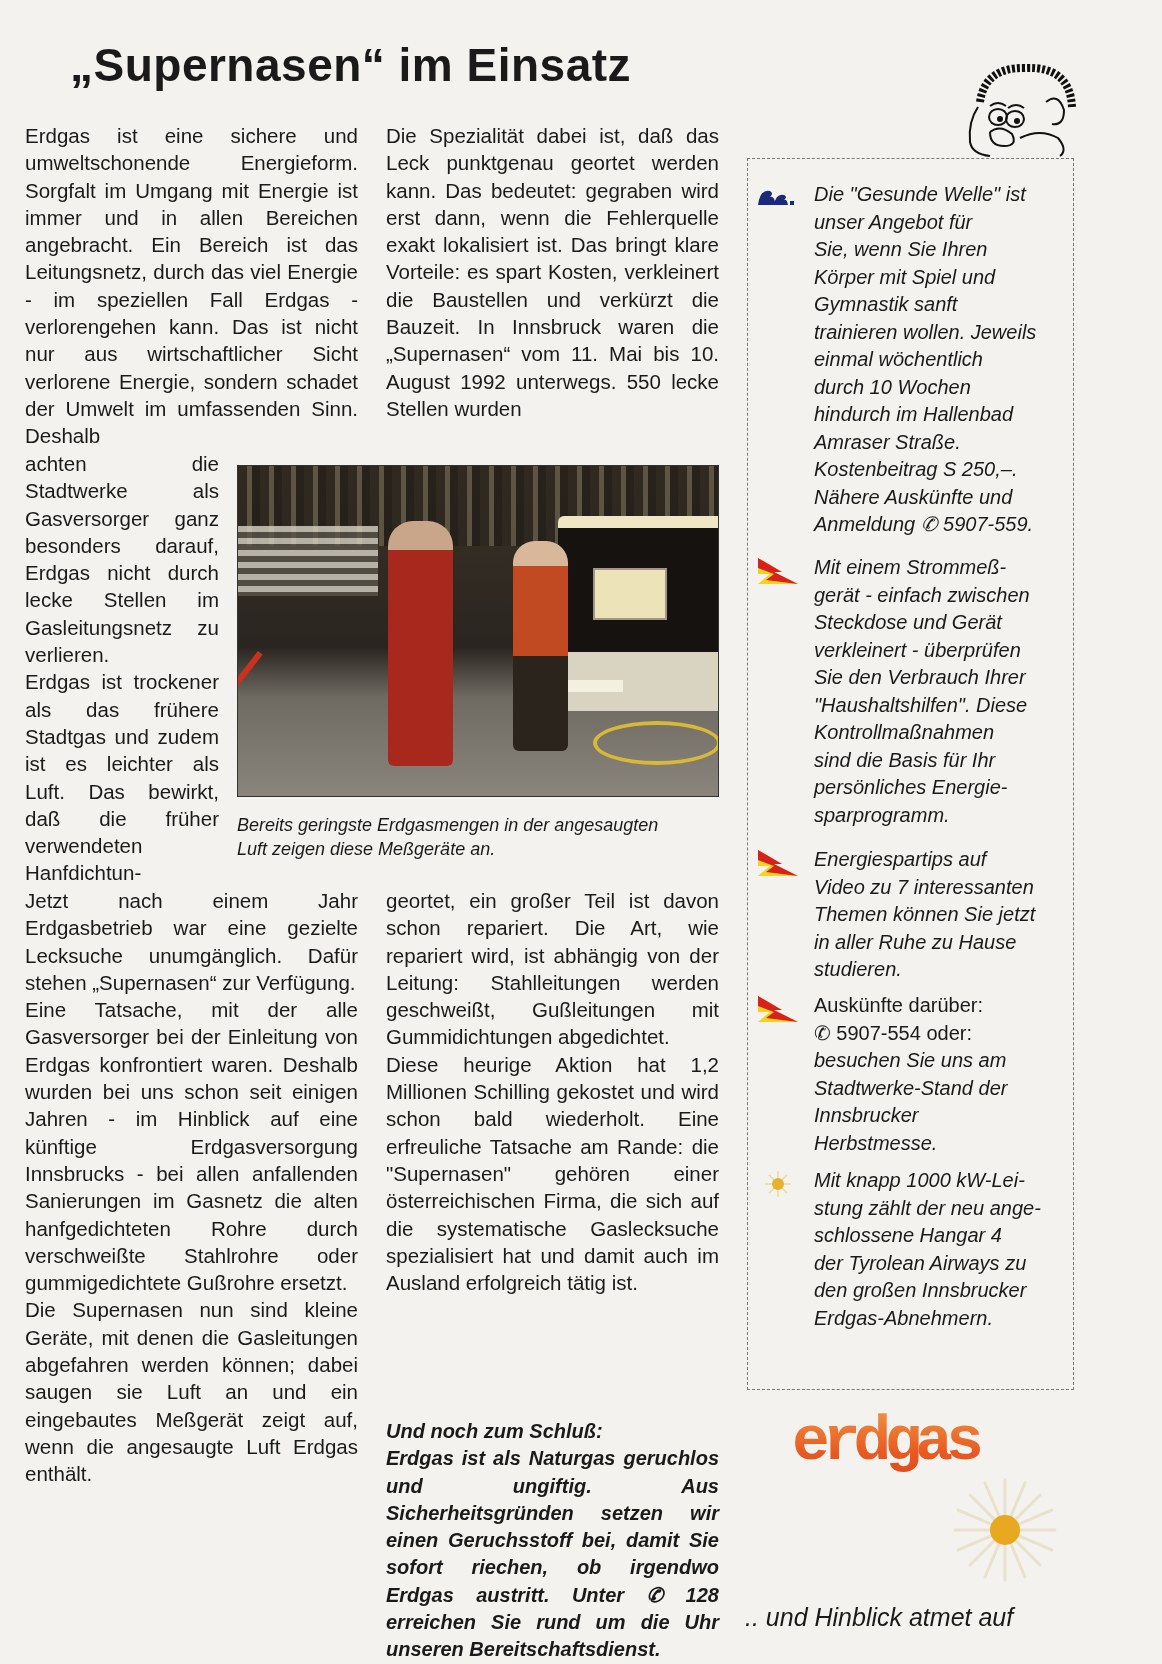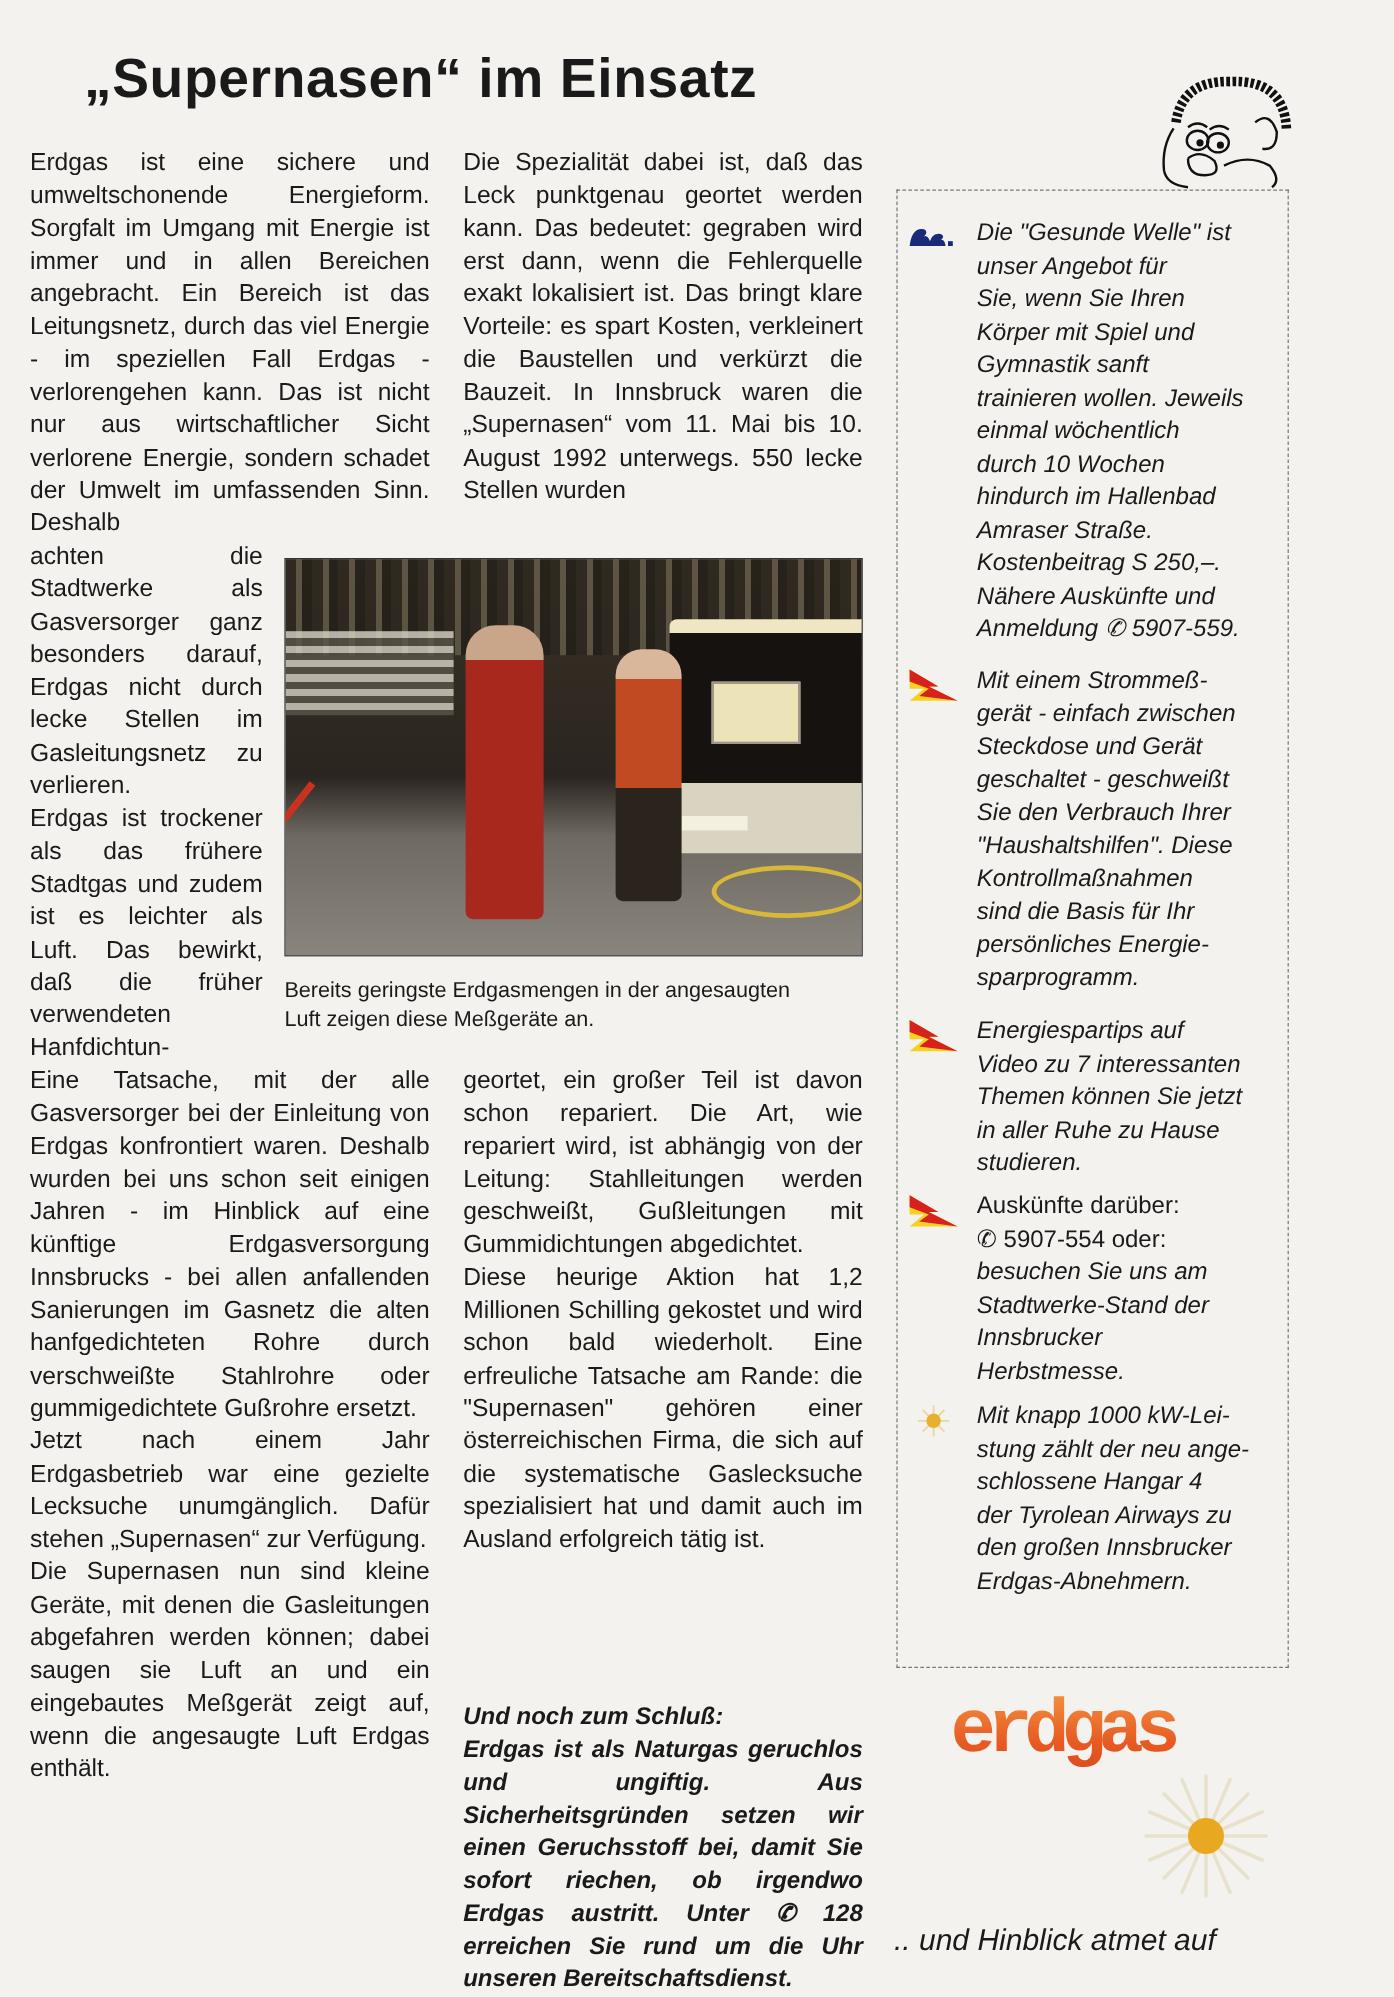--- a/index.html
+++ b/index.html
@@ -52,21 +52,21 @@
   .photo .van { position: absolute; left: 320px; top: 50px; width: 165px; height: 195px;
     background: linear-gradient(180deg, #eee6c4 0 6%, #151210 6% 70%, #d9d4c2 70% 100%); border-radius: 6px; }
   .photo .van .box { position: absolute; left: 35px; top: 52px; width: 70px; height: 48px; background: #ece4b8; border: 2px solid #a0968a; }
   .photo .van .plate { position: absolute; left: 10px; top: 164px; width: 55px; height: 12px; background: #f4f0e0; }
   .photo .pole { position: absolute; left: 20px; top: 185px; width: 6px; height: 170px;
     background: #c8321e; transform: rotate(38deg); transform-origin: top left; }
   .photo .hose { position: absolute; left: 355px; top: 255px; width: 120px; height: 36px;
     border: 4px solid #d8b838; border-radius: 50%; }
   .caption {
     position: absolute; left: 237px; top: 813px; width: 490px;
-    font-size: 18px; line-height: 24px; 
+    font-size: 18px; line-height: 24px; font-style: italic;
   }
   .caption p { margin: 0; }
   .sidebox {
     position: absolute; left: 747px; top: 158px; width: 325px; height: 1230px;
     border: 1.5px dashed #777;
   }
   .cartoon { position: absolute; left: 960px; top: 62px; width: 120px; height: 96px; }
   .item { position: absolute; left: 0; width: 325px; }
   .item .icon { position: absolute; left: 8px; top: 2px; width: 44px; height: 30px; }
   .item .text {
@@ -98,22 +98,22 @@
 <div class="col col1">
   <p>Erdgas ist eine sichere und umweltschonende Energieform. Sorgfalt im Umgang mit Energie ist immer und in allen Bereichen angebracht. Ein Bereich ist das Leitungsnetz, durch das viel Energie - im speziellen Fall Erdgas - verlorengehen kann. Das ist nicht nur aus wirtschaftlicher Sicht verlorene Energie, sondern schadet der Umwelt im umfassenden Sinn. Deshalb</p>
 </div>
 
 <div class="col col1-narrow">
   <p>achten die Stadtwerke als Gasversorger ganz besonders darauf, Erdgas nicht durch lecke Stellen im Gasleitungsnetz zu verlieren.</p>
   <p>Erdgas ist trockener als das frühere Stadtgas und zudem ist es leichter als Luft. Das bewirkt, daß die früher verwendeten Hanfdichtun-</p>
 </div>
 
 <div class="col col1-b">
+  <p>Jetzt nach einem Jahr Erdgasbetrieb war eine gezielte Lecksuche unumgänglich. Dafür stehen „Supernasen“ zur Verfügung.</p>
   <p>Eine Tatsache, mit der alle Gasversorger bei der Einleitung von Erdgas konfrontiert waren. Deshalb wurden bei uns schon seit einigen Jahren - im Hinblick auf eine künftige Erdgasversorgung Innsbrucks - bei allen anfallenden Sanierungen im Gasnetz die alten hanfgedichteten Rohre durch verschweißte Stahlrohre oder gummigedichtete Gußrohre ersetzt.</p>
-  <p>Jetzt nach einem Jahr Erdgasbetrieb war eine gezielte Lecksuche unumgänglich. Dafür stehen „Supernasen“ zur Verfügung.</p>
   <p>Die Supernasen nun sind kleine Geräte, mit denen die Gasleitungen abgefahren werden können; dabei saugen sie Luft an und ein eingebautes Meßgerät zeigt auf, wenn die angesaugte Luft Erdgas enthält.</p>
 </div>
 
 <div class="col col2">
   <p>Die Spezialität dabei ist, daß das Leck punktgenau geortet werden kann. Das bedeutet: gegraben wird erst dann, wenn die Fehlerquelle exakt lokalisiert ist. Das bringt klare Vorteile: es spart Kosten, verkleinert die Baustellen und verkürzt die Bauzeit. In Innsbruck waren die „Supernasen“ vom 11. Mai bis 10. August 1992 unterwegs. 550 lecke Stellen wurden</p>
 </div>
 
 <div class="photo">
   <div class="trees"></div>
   <div class="bldg"></div>
@@ -183,21 +183,21 @@
 
   <div class="item" style="top:395px">
     <svg class="icon" viewBox="0 0 44 30">
       <path d="M2 2 L26 16 L18 16 L42 28 L2 28 L14 18 L2 18 Z" fill="#f4d21e"></path>
       <path d="M2 2 L26 16 L18 16 L42 28 L10 24 L18 18 L2 12 Z" fill="#d8201c"></path>
     </svg>
     <div class="text">
       <p>Mit einem Strommeß-</p>
       <p>gerät - einfach zwischen</p>
       <p>Steckdose und Gerät</p>
-      <p>geschaltet - geschweißt</p>
+      <p>verkleinert - überprüfen</p>
       <p>Sie den Verbrauch Ihrer</p>
       <p>"Haushaltshilfen". Diese</p>
       <p>Kontrollmaßnahmen</p>
       <p>sind die Basis für Ihr</p>
       <p>persönliches Energie-</p>
       <p>sparprogramm.</p>
     </div>
   </div>
 
   <div class="item" style="top:687px">

